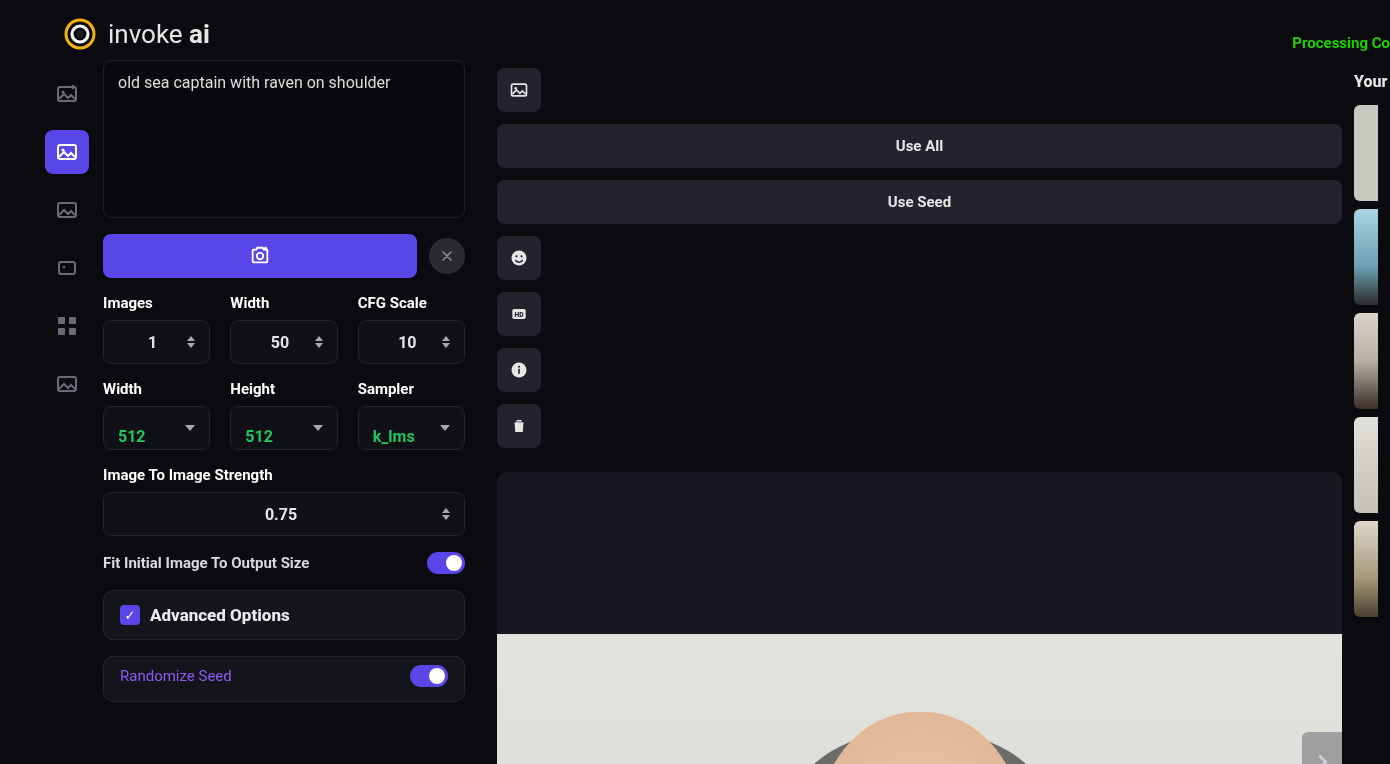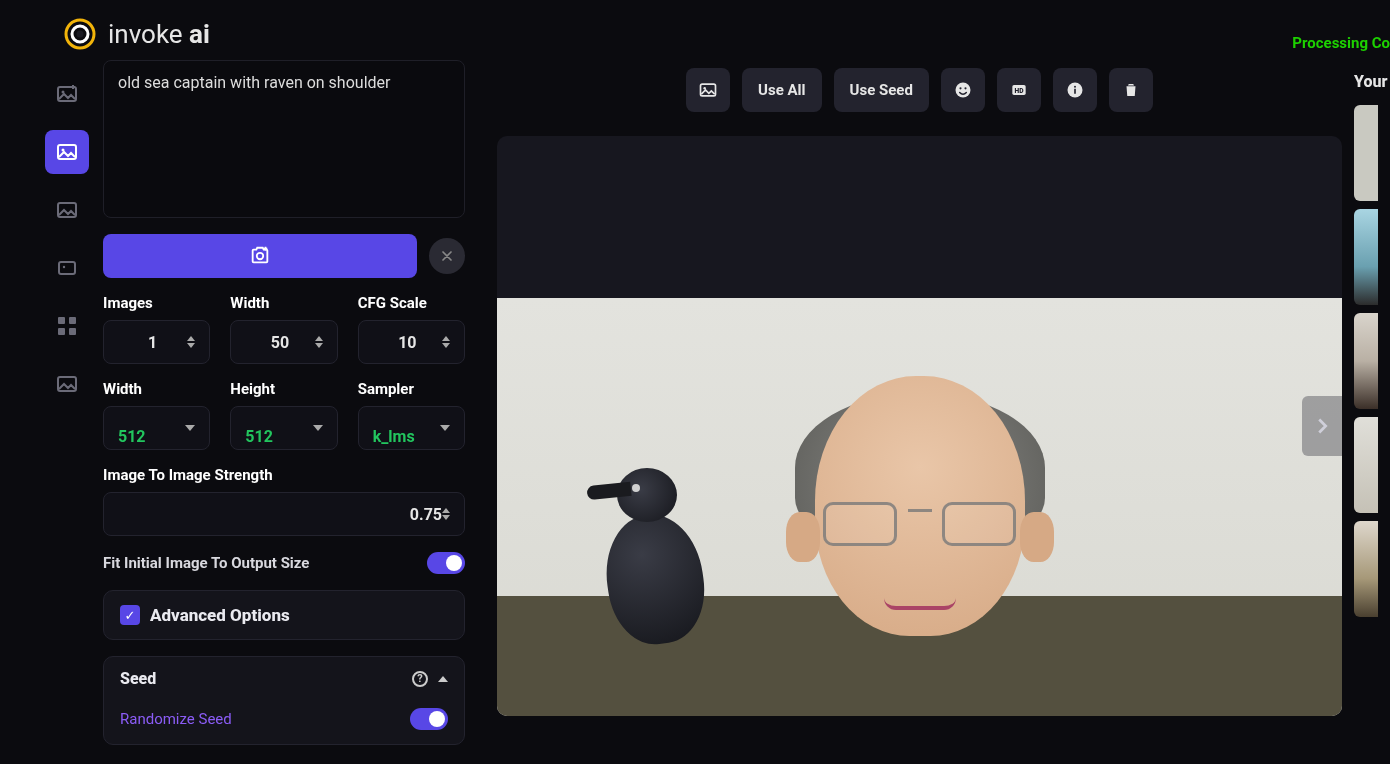--- a/index.html
+++ b/index.html
@@ -46,21 +46,21 @@
 .check { width:20px; height:20px; background:#5847e6; border-radius:4px; display:flex; align-items:center; justify-content:center; color:#fff; font-size:13px; }
 .adv-label { font-size:17px; font-weight:800; color:#eaeaf0; }
 
 .seed-box { background:#14141b; border:1px solid #23232e; border-radius:10px; padding:0; }
 .seed-head { display:flex; align-items:center; justify-content:space-between; padding:12px 16px; }
 .seed-title { font-size:16px; font-weight:800; color:#eaeaf0; }
 .seed-head-icons { display:flex; align-items:center; gap:10px; color:#ccc; }
 .seed-row { display:flex; align-items:center; justify-content:space-between; padding:8px 16px 14px 16px; }
 
 .main-area { flex:1; padding:8px 0 0 24px; display:flex; flex-direction:column; gap:24px; }
-.toolbar { display:flex; gap:12px; justify-content:center; }
+.toolbar { display:flex; gap:12px; justify-content:center;flex-direction:column; }
 .tbar-btn { background:#23232e; border:none; border-radius:8px; height:44px; min-width:44px; padding:0 16px; display:flex; align-items:center; justify-content:center; color:#e6e6e6; font-size:15px; font-weight:700; cursor:pointer; }
 .tbar-btn.icon-only { padding:0; width:44px; }
 
 .images-row { display:flex; gap:16px; flex:1; }
 .image-panel { background:#17171f; border-radius:10px; flex:1; position:relative; overflow:hidden; display:flex; flex-direction:column; height:580px; }
 .panel-header { display:flex; align-items:center; justify-content:space-between; padding:14px 14px 0 14px; height:52px; }
 .chip { background:#2a2a35; padding:6px 12px; border-radius:6px; font-size:15px; font-weight:700; color:#e6e6e6; }
 .close-chip { width:32px; height:32px; background:#2a2a35; border-radius:6px; display:flex; align-items:center; justify-content:center; color:#ccc; cursor:pointer; font-size:16px; }
 .panel-spacer { height:110px; }
 .img-surface { flex:1; position:relative; overflow:hidden; }
@@ -235,48 +235,41 @@
         <div class="select-input">
           <span class="val">k_lms</span>
           <span class="chevron-down"></span>
         </div>
       </div>
     </div>
 
     <div class="full-width-field">
       <div class="field-label">Image To Image Strength</div>
       <div class="num-input">
-        <span class="val" style="text-align:right;padding-left:2px;">0.75</span>
+        <span class="val" style="text-align:center;padding-left:2px;">0.75</span>
         <div class="spinner">
             <div class="up"></div>
             <div class="down"></div>
           </div>
       </div>
     </div>
 
     <div class="toggle-row">
       <div class="toggle-label">Fit Initial Image To Output Size</div>
       <div class="switch">
           <div class="switch-knob"></div>
         </div>
     </div>
 
     <div class="adv-box">
       <div class="check">✓</div>
       <div class="adv-label">Advanced Options</div>
     </div>
 
     <div class="seed-box">
-      <div class="seed-head">
-        <div class="seed-title">Seed</div>
-        <div class="seed-head-icons">
-          <div class="q-icon">?</div>
-          <div class="caret-up"></div>
-        </div>
-      </div>
       <div class="seed-row">
         <div style="font-size:15px;color:#8b5cf6;">Randomize Seed</div>
         <div class="switch">
             <div class="switch-knob"></div>
           </div>
       </div>
     </div>
   </div>
 
   <div class="main-area">

